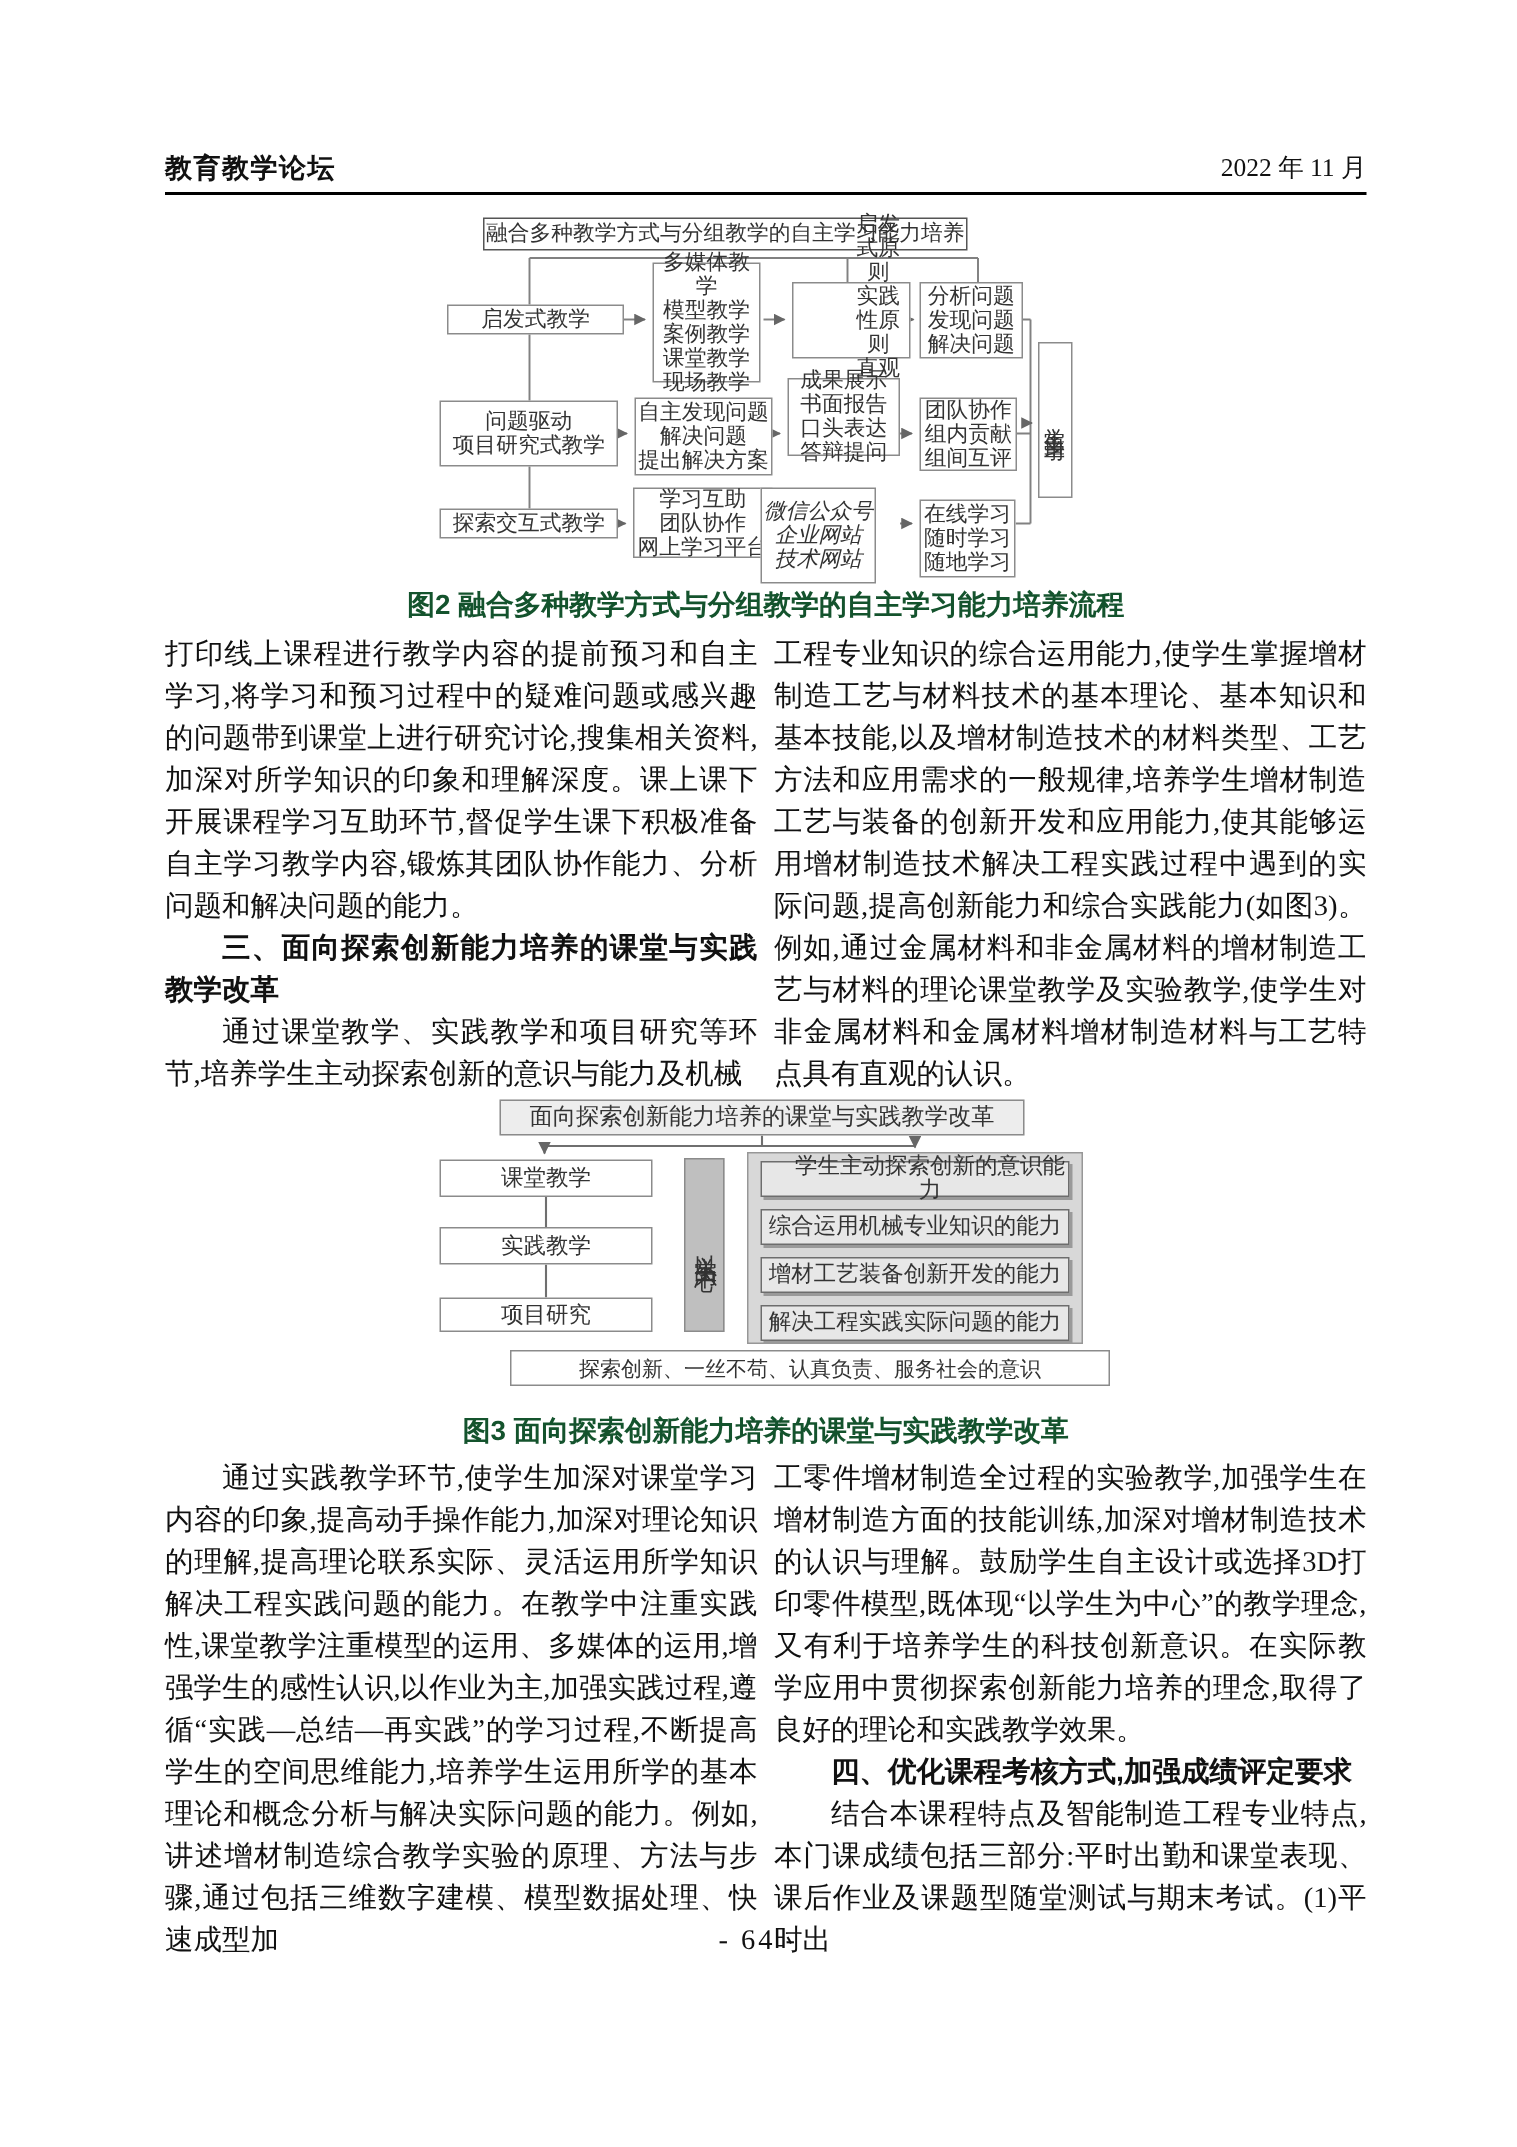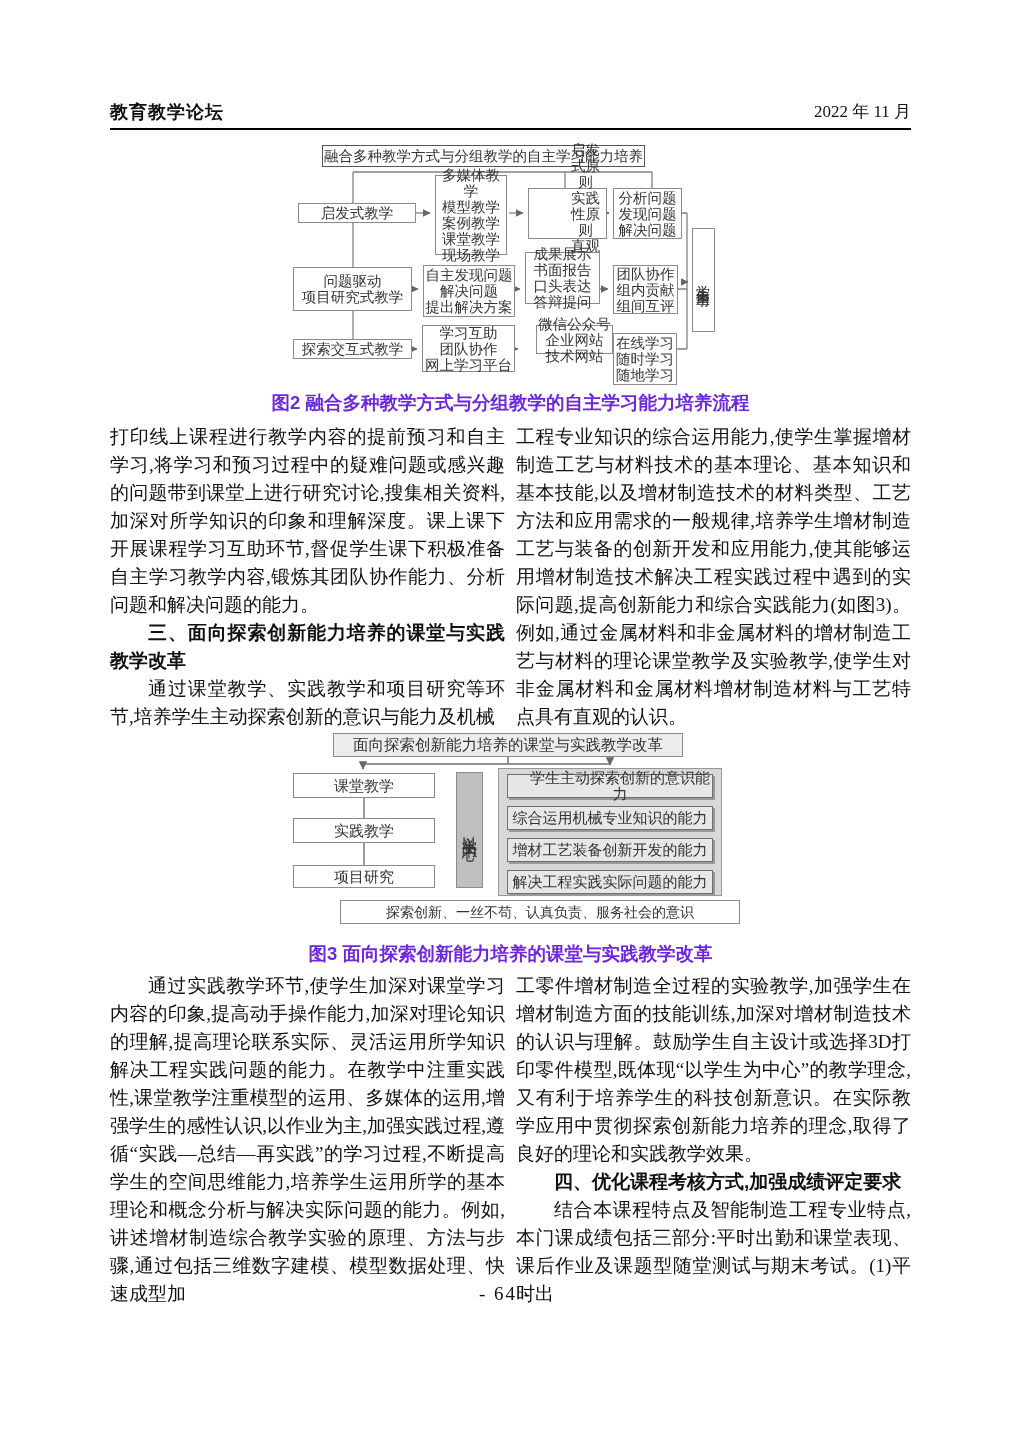--- a/index.html
+++ b/index.html
@@ -17,21 +17,21 @@
   
   .fig { position:absolute; }
   .fig svg { position:absolute; left:0; top:0; }
   .fbox { position:absolute; display:flex; align-items:center; justify-content:center;
           text-align:center; background:#fff; border:1.3px solid #8b8b8b;
           font-family:"Liberation Sans","DejaVu Sans",sans-serif;
           font-size:14.5px; line-height:16px; color:#333; white-space:pre-line; }
   .vtext { writing-mode:vertical-rl; text-orientation:upright; letter-spacing:2px; }
   .caption { position:absolute; left:110px; width:801px; text-align:center;
              font-family:"Liberation Sans","DejaVu Sans",sans-serif;
-             font-weight:700; font-size:18.5px; color:#6d28d9; }
+             font-weight:700; font-size:18.5px; color:#14532d; }
   
   .textblock { position:absolute; left:110px; width:801px; display:flex; justify-content:space-between; }
   .col { width:395px; font-size:19px; line-height:28px; text-align:justify; }
   .col p { text-indent:2em; }
   .col p.cont { text-indent:0; }
   .col p.heading { font-family:"Liberation Sans","DejaVu Sans",sans-serif; font-weight:700; }
   
   .f3-title { background:#ededed; }
   .f3-center { background:#bfbfbf; font-size:15px; }
   .f3-panel { position:absolute; background:#d8d8d8; border:1.3px solid #979797; }
@@ -98,21 +98,21 @@
 书面报告
 口头表达
 答辩提问</div>
     <div class="fbox" style="left:325px; top:120px; width:65px; height:49px;">团队协作
 组内贡献
 组间互评</div>
     <div class="fbox" style="left:5px; top:194px; width:119px; height:20px;">探索交互式教学</div>
     <div class="fbox" style="left:134px; top:180px; width:93px; height:47px;">学习互助
 团队协作
 网上学习平台</div>
-    <div class="fbox" style="left:248px; top:180px; width:77px; height:29px;">微信公众号
+    <div class="fbox" style="left:219px; top:180px; width:77px; height:64px;font-style:italic;">微信公众号
 企业网站
 技术网站</div>
     <div class="fbox" style="left:325px; top:188px; width:64px; height:52px;">在线学习
 随时学习
 随地学习</div>
     <div class="fbox vtext" style="left:404px; top:83px; width:23px; height:104px; font-size:14px;">学生自主学习</div>
   </div>
   <div class="caption" style="top:390px;">图2  融合多种教学方式与分组教学的自主学习能力培养流程</div>
 
   <div class="textblock" style="top:423px;">

